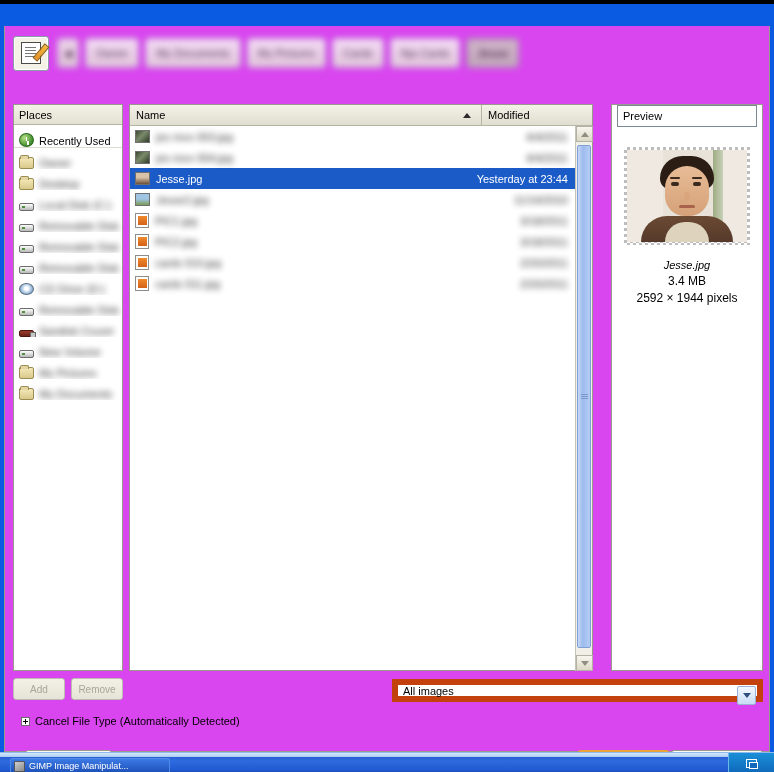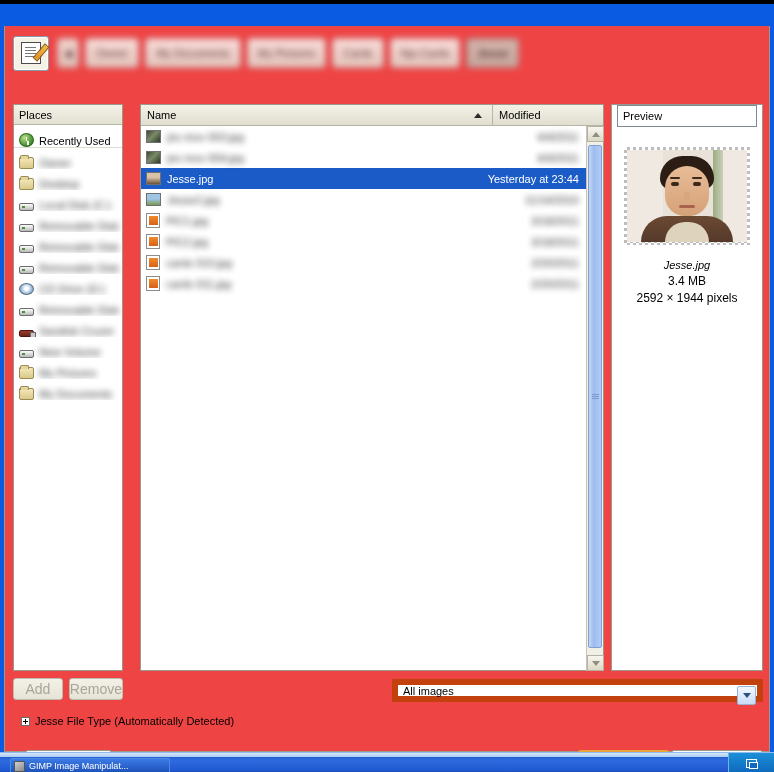--- a/index.html
+++ b/index.html
@@ -97,21 +97,21 @@
     position: relative; top: -6px;
     display: flex; align-items: flex-end; justify-content: center;
     font-size: 10px; color: #ffffff; font-weight: bold;
     padding-bottom: 1px;
   }
   .tbtn.close { background: linear-gradient(to bottom,#e86252,#c02d16); }
 
   #win-body {
     position: absolute; left: 4px; top: 22px;
     width: 766px; height: 726px;
-    background: #ef4444;
+    background: #d946ef;
     border: 1px solid #9a9a8c;
     border-top: none;
     padding-left: 16px;
   }
 
   
   #toolbar {
     position: absolute; left: 8px; top: 8px; width: 750px; height: 38px;
     display: flex; align-items: center; gap: 0;
   }
@@ -240,27 +240,27 @@
     position: absolute; left: 8px; top: 652px;
     width: 110px; height: 22px;
     display: flex; gap: 6px;
   }
   .small-btn {
     flex: 1; height: 22px;
     border: 1px solid #bdbcb0;
     border-radius: 3px;
     background: linear-gradient(to bottom,#f3f1e6,#e6e4d6);
     color: #a8a69a;
-    font-size: 14px;
+    font-size: 10px;
     display: flex; align-items: center; justify-content: center;
   }
 
   
   #file-pane {
-    position: absolute; left: 135px; top: 78px;
+    position: absolute; left: 124px; top: 78px;
     width: 464px; height: 567px;
     background: #ffffff;
     border: 1px solid #9a9a8c;
   }
   #file-header {
     height: 21px; display: flex;
     background: linear-gradient(to bottom,#f4f2e7,#e0ded0);
     border-bottom: 1px solid #b6b5a4;
     font-size: 11px;
   }
@@ -669,21 +669,21 @@
 
       <div id="filter-combo">
         <span>All images</span>
         <span id="combo-arrow-box">
             <span class="combo-arrow"></span>
           </span>
       </div>
 
       <div id="expander">
         <span class="expander-box"></span>
-        <span>Jesse File Type (Automatically Detected)</span>
+        <span>Cancel File Type (Automatically Detected)</span>
       </div>
 
       <div class="action-btn" id="help-button">Help</div>
       <div class="action-btn" id="open-button">Open</div>
       <div class="action-btn" id="cancel-button">Cancel</div>
 
     </div>
   </div>
 
   <div id="taskbar">

